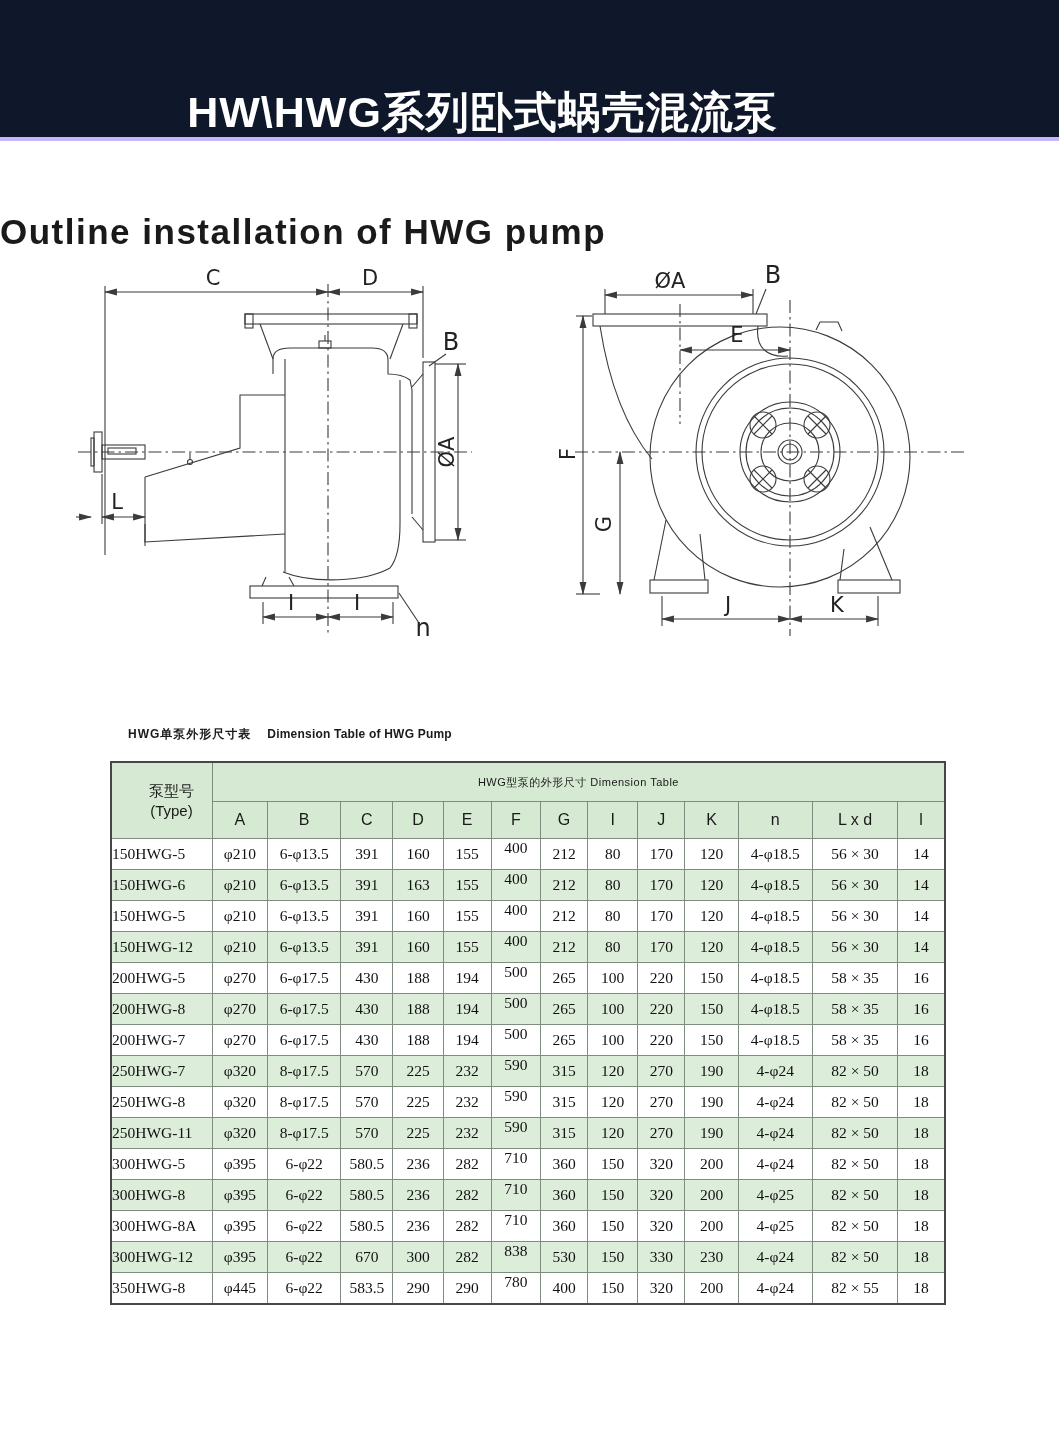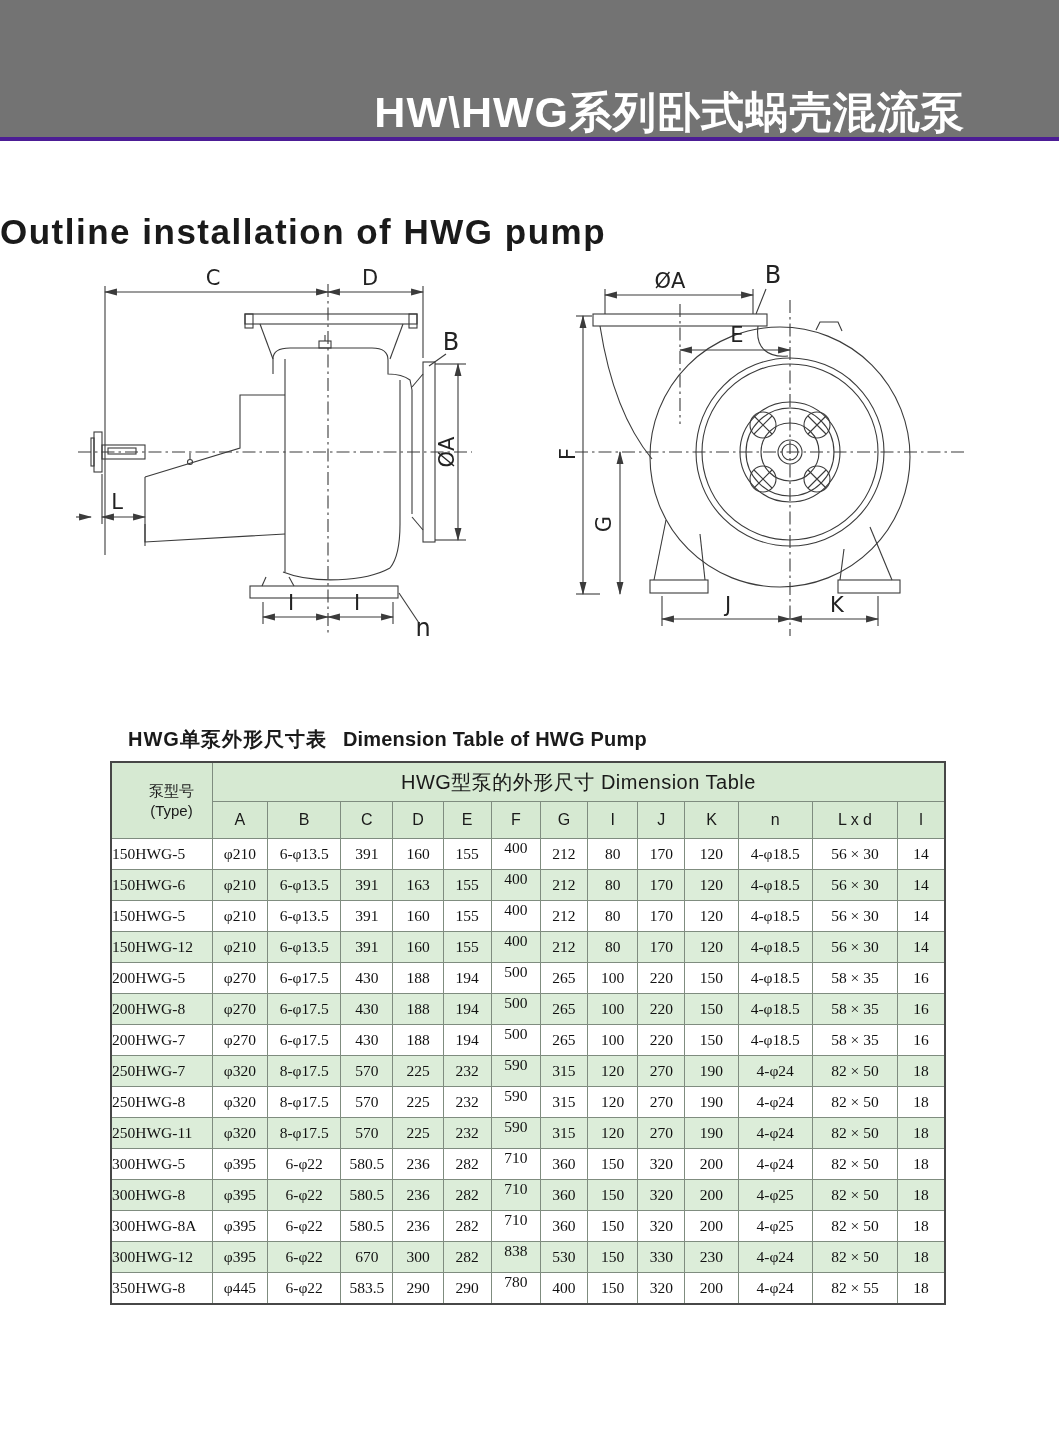--- a/index.html
+++ b/index.html
@@ -1,46 +1,46 @@
 <!DOCTYPE html>
 <html><head>
 <meta charset="utf-8">
 <style>
   html,body{margin:0;padding:0;background:#fff;}
   .page{position:relative;width:1059px;height:1429px;background:#ffffff;overflow:hidden;
         font-family:"Liberation Sans",sans-serif;color:#1a1a1a;}
 
   
-  .banner{position:absolute;left:0;top:0;width:100%;height:137px;background:#737373;
-          border-bottom:4px solid #4c1d95;display:flex;align-items:flex-end;justify-content:flex-end;}
+  .banner{position:absolute;left:0;top:0;width:100%;height:137px;background:#0f172a;
+          border-bottom:4px solid #c4b5fd;display:flex;align-items:flex-end;justify-content:center;}
   .banner h1{margin:0 94px 2px 0;font-size:43px;line-height:1.05;font-weight:700;color:#ffffff;letter-spacing:1px;}
 
   
   .doc-title-zh{position:absolute;left:0;top:176px;width:100%;text-align:center;
                 font-size:29px;font-weight:700;letter-spacing:3px;}
   .doc-title-en{position:absolute;left:0;top:212px;width:100%;text-align:left;
                 font-size:35px;font-weight:700;letter-spacing:1.5px;}
 
   
   .drawing{position:absolute;}
   .drawing text{font-family:"DejaVu Sans",sans-serif;font-size:21px;fill:#222;stroke:none;text-anchor:middle;}
   .drawing text.big{font-size:24px;}
   .cl{stroke-dasharray:13 4 2.5 4;}
 
   
-  .table-title{position:absolute;left:128px;top:726px;font-size:20px;font-weight:700;}
+  .table-title{position:absolute;left:128px;top:726px;font-size:12px;font-weight:700;}
   .table-title .zh{letter-spacing:1px;}
   .table-title .en{margin-left:16px;letter-spacing:0.2px;}
 
   
   table.dim-table{position:absolute;left:110px;top:761px;width:836px;table-layout:fixed;
                   border-collapse:collapse;border:2px solid #474747;}
   .dim-table th,.dim-table td{border:1px solid #7f8c7f;padding:0;text-align:center;overflow:hidden;}
   .dim-table thead th{background:#d6e9d2;font-weight:400;font-family:"Liberation Sans",sans-serif;}
-  .dim-table .group-header{height:38px;font-size:20px;letter-spacing:0.5px;}
+  .dim-table .group-header{height:38px;font-size:11px;letter-spacing:0.5px;}
   .dim-table .col-header{height:36px;font-size:16px;}
   .dim-table .type-header{font-size:15px;line-height:1.3;padding-left:19px;}
   .dim-table tbody td{height:30px;font-family:"Liberation Serif",serif;font-size:15.5px;color:#111;}
   .dim-table tbody tr:nth-child(even){background:#dcedd9;}
   .dim-table tbody td.type-cell{text-align:left;}
   .raised{position:relative;top:-6px;display:inline-block;}
 </style>
 </head>
 <body>
 

